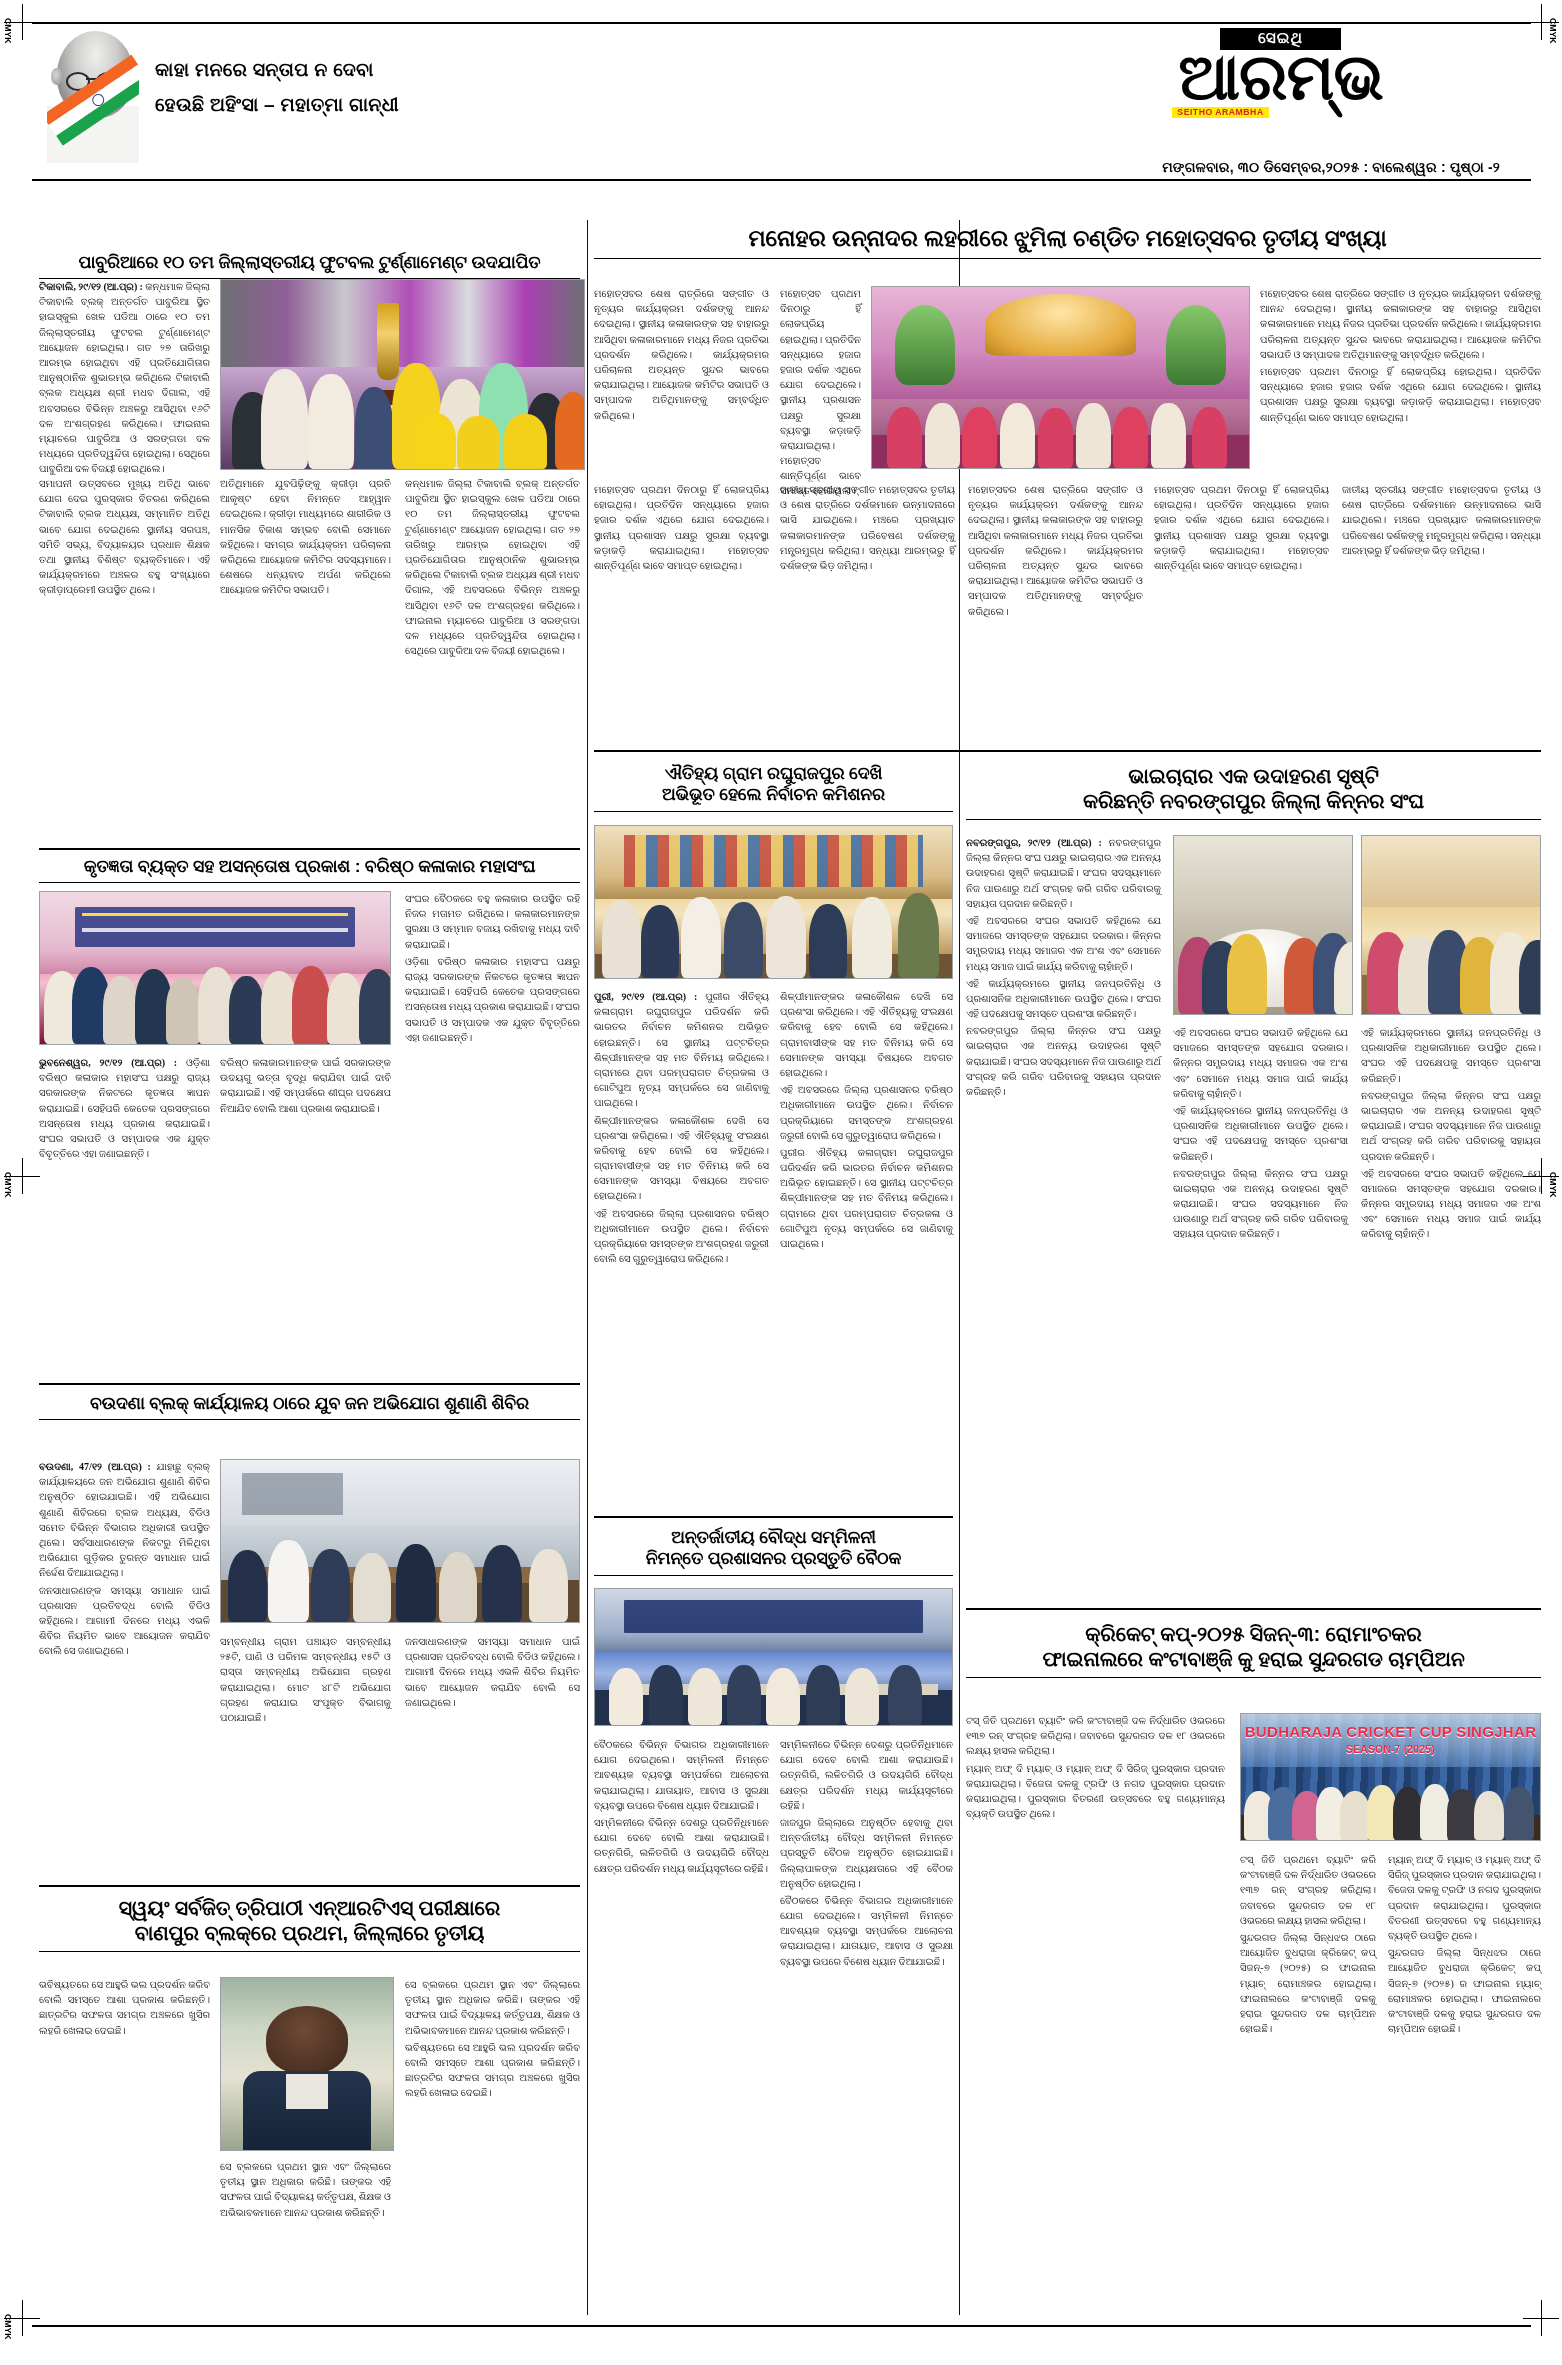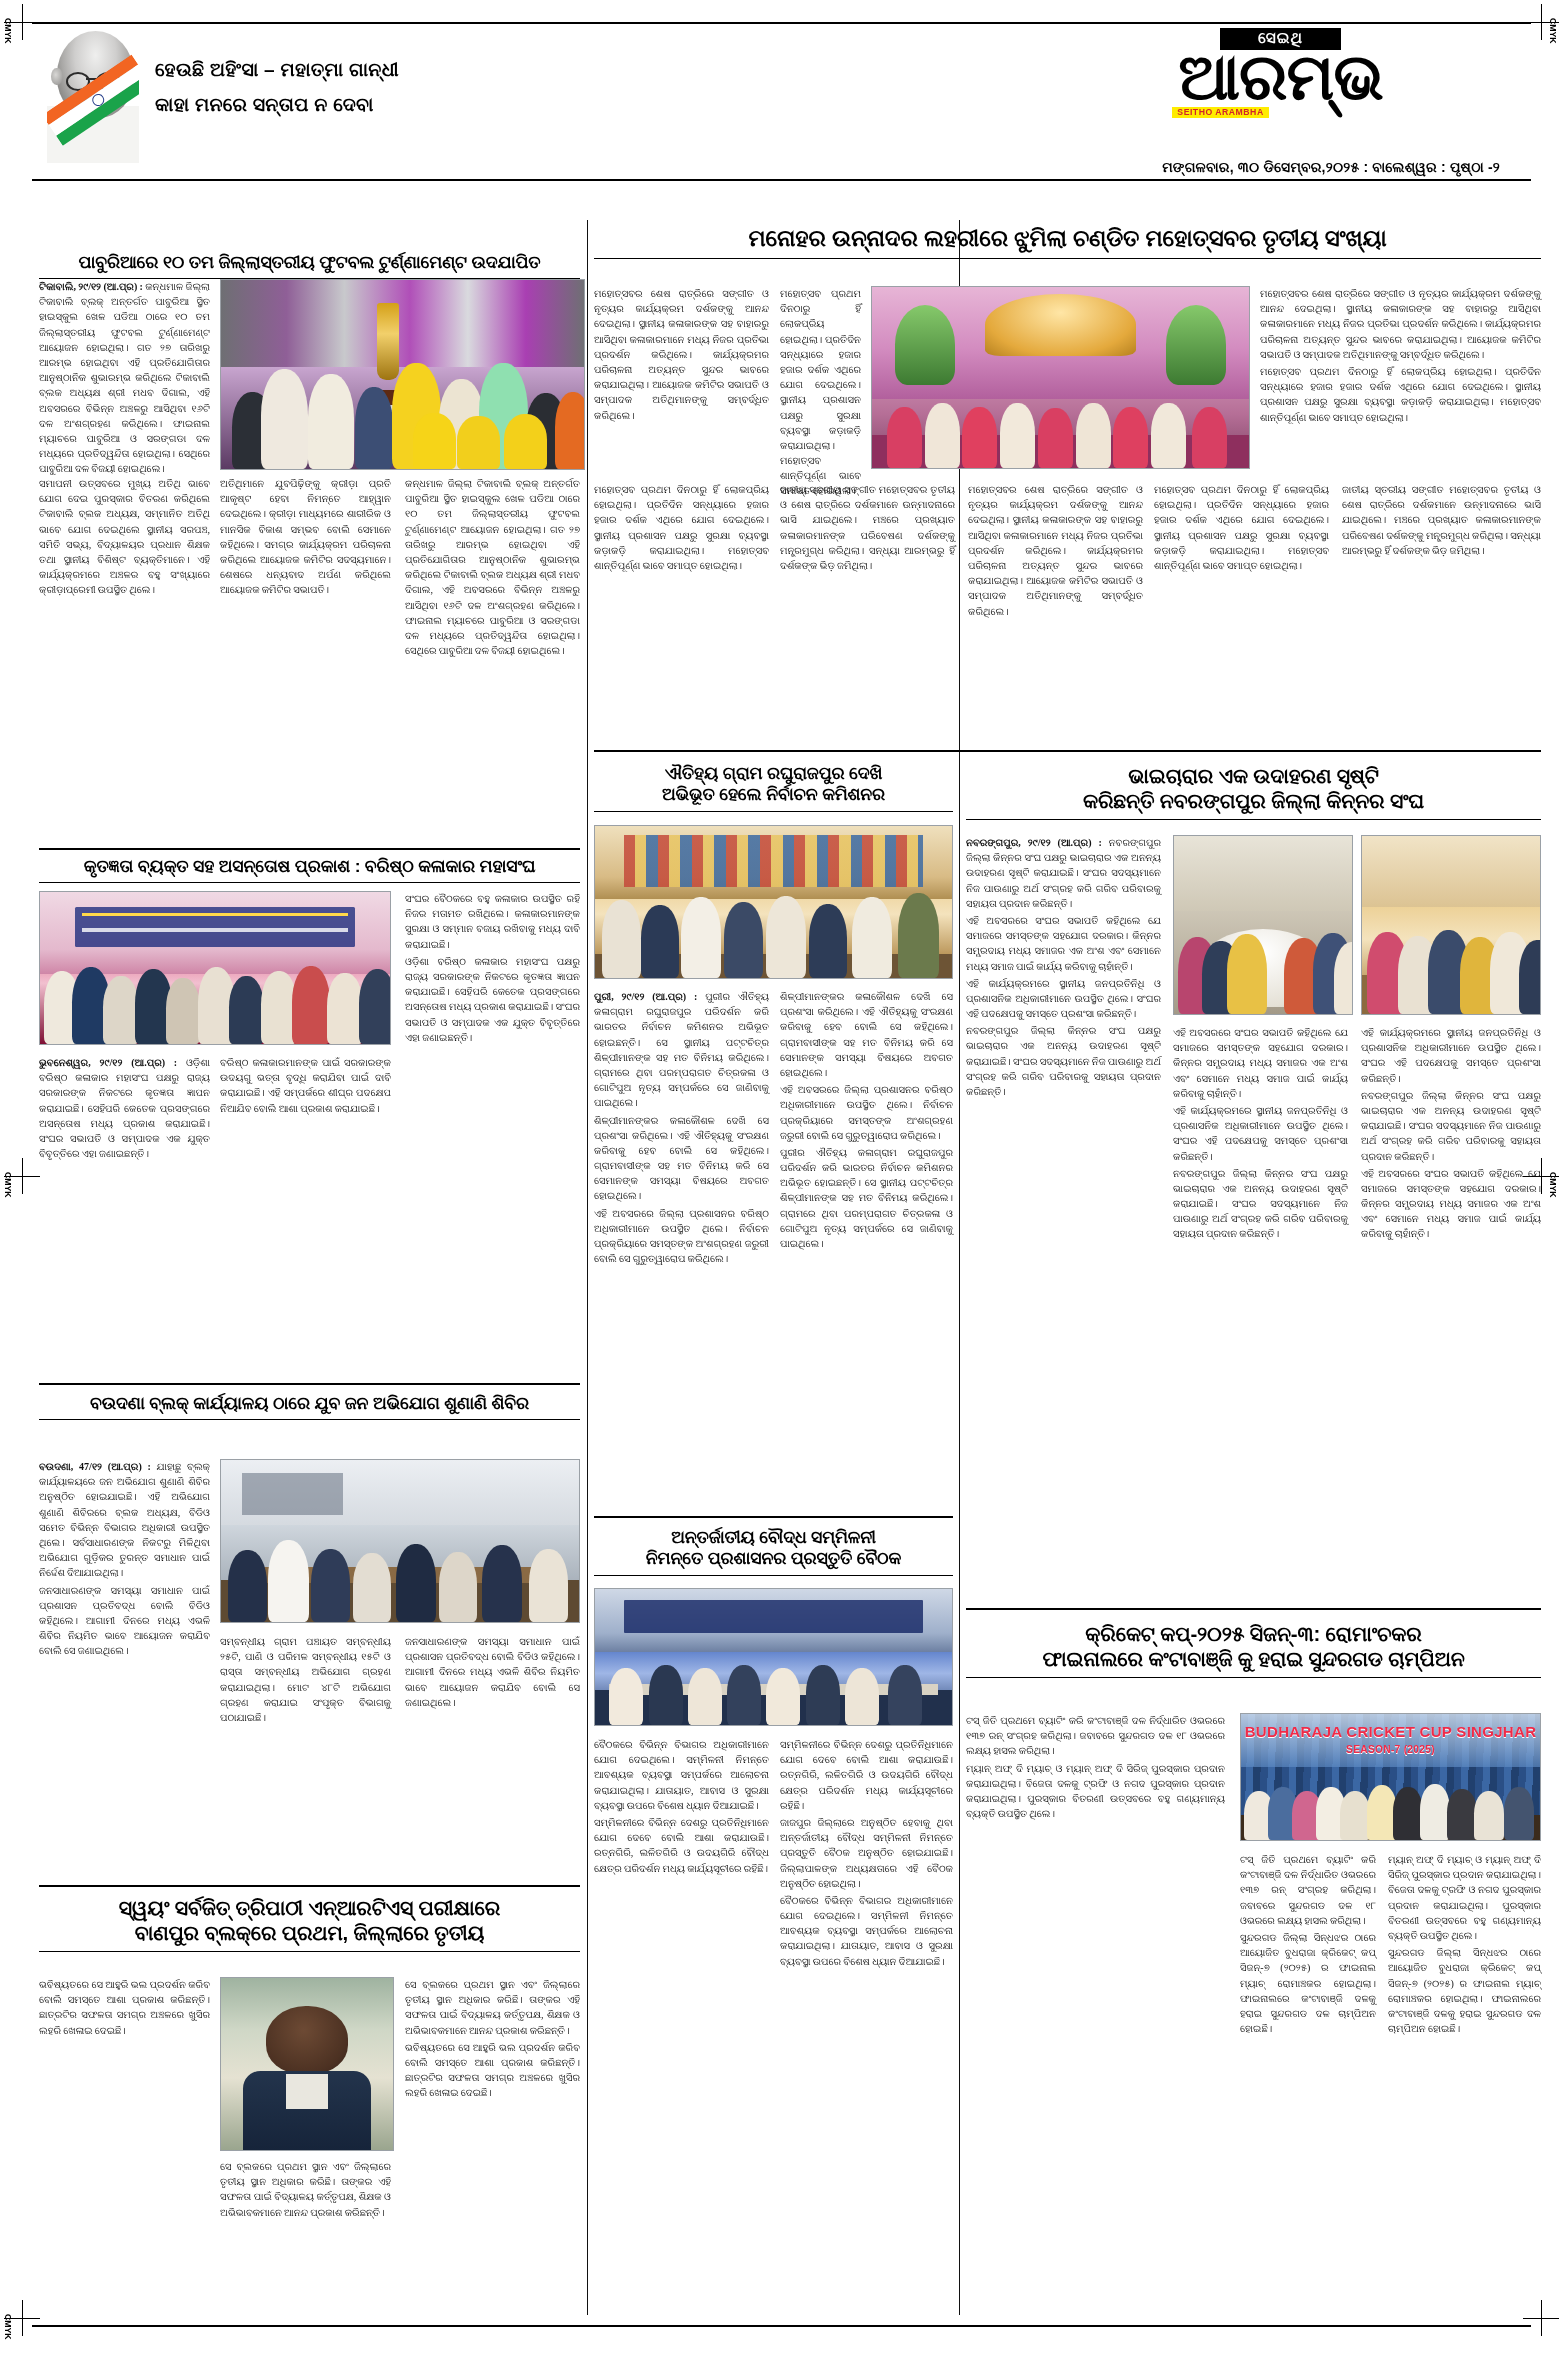--- a/index.html
+++ b/index.html
@@ -311,22 +311,22 @@
     <div class="flag-band">
       <i class="fb1"></i>
         <i class="fb2">
           <span class="chakra"></span>
         </i>
         <i class="fb3"></i>
     </div>
   </div>
 
   <div class="mast-tagline">
+    <div>କାହା ମନରେ ସନ୍ତାପ ନ ଦେବା</div>
     <div>ହେଉଛି ଅହିଂସା – ମହାତ୍ମା ଗାନ୍ଧୀ</div>
-    <div>କାହା ମନରେ ସନ୍ତାପ ନ ଦେବା</div>
   </div>
 
   <div class="mast-right">
     <div class="seithi-bar">ସେଇଥି</div>
     <div class="aramha-word">ଆରମ୍ଭ</div>
     <div class="seitho-en">SEITHO ARAMBHA</div>
   </div>
 
   <div class="mast-dateline">ମଙ୍ଗଳବାର, ୩୦ ଡିସେମ୍ବର,୨୦୨୫ : ବାଲେଶ୍ୱର : ପୃଷ୍ଠା -୨</div>
 </div>

